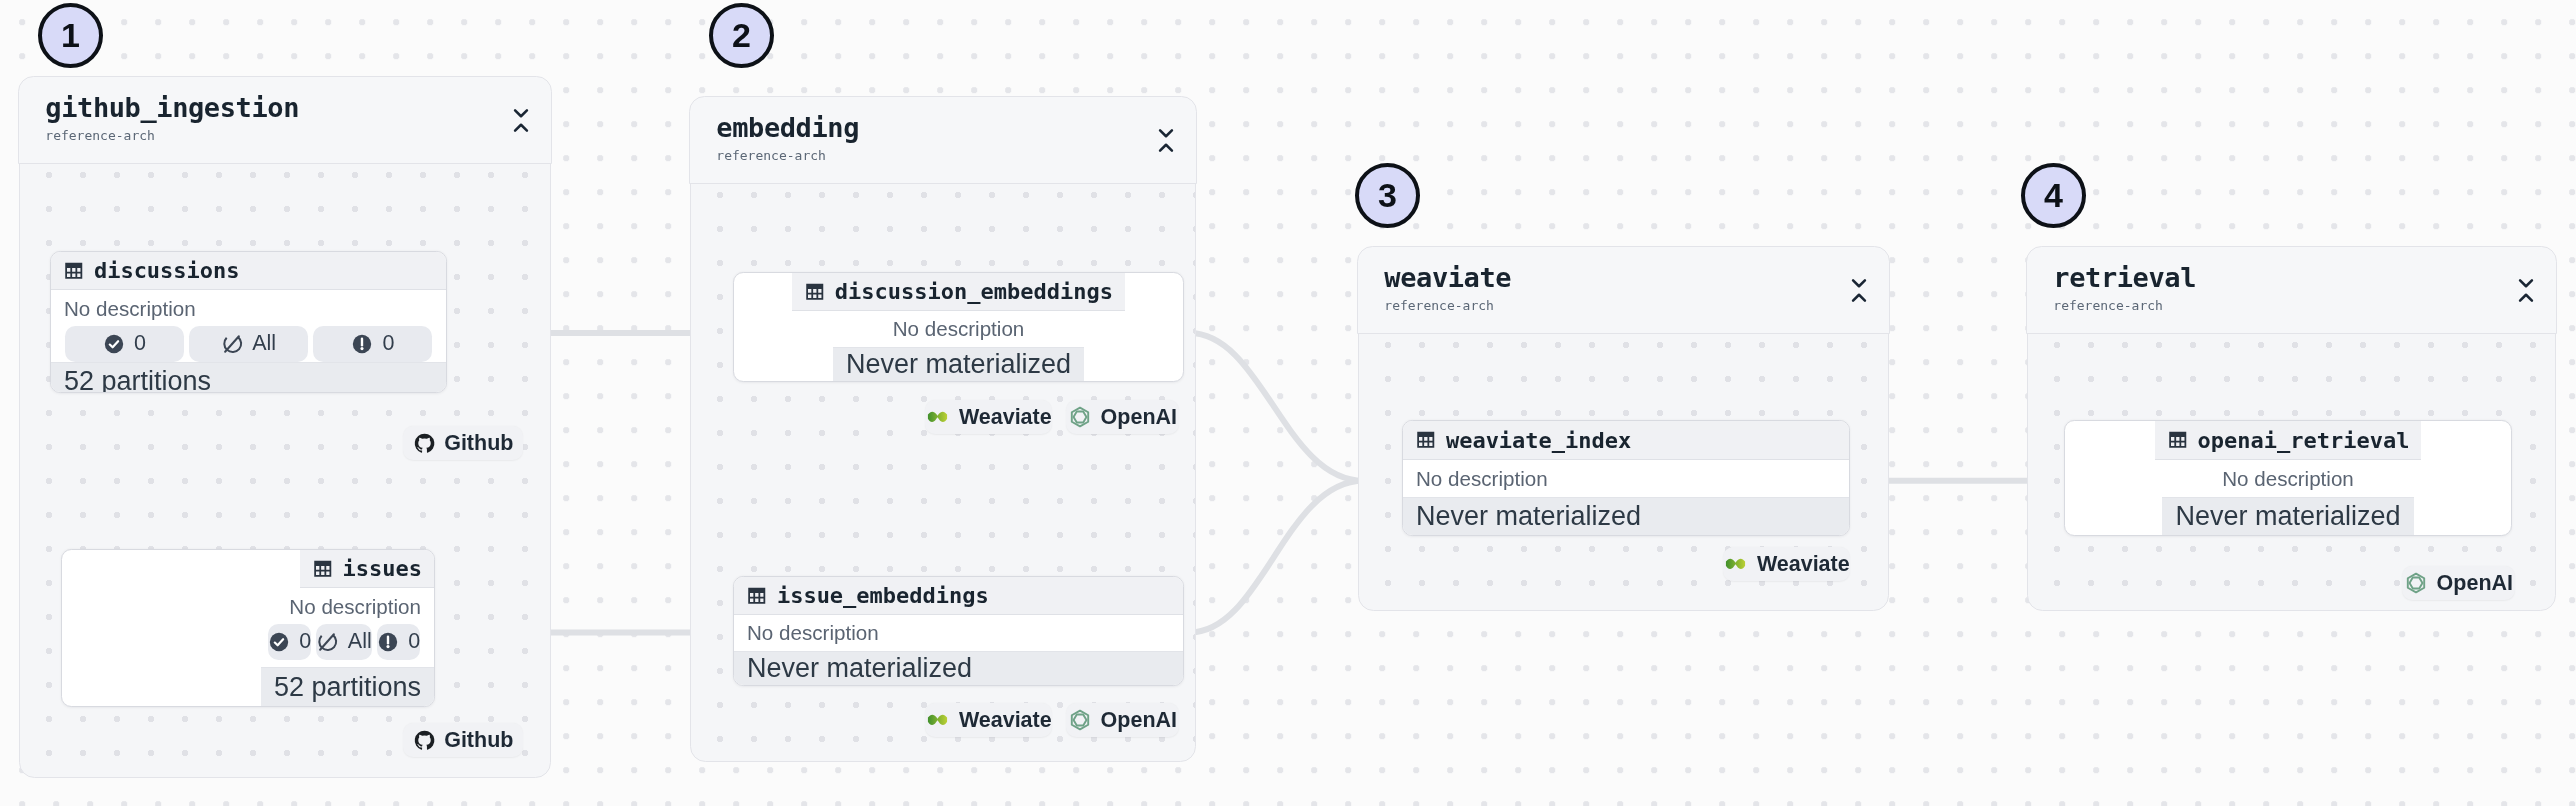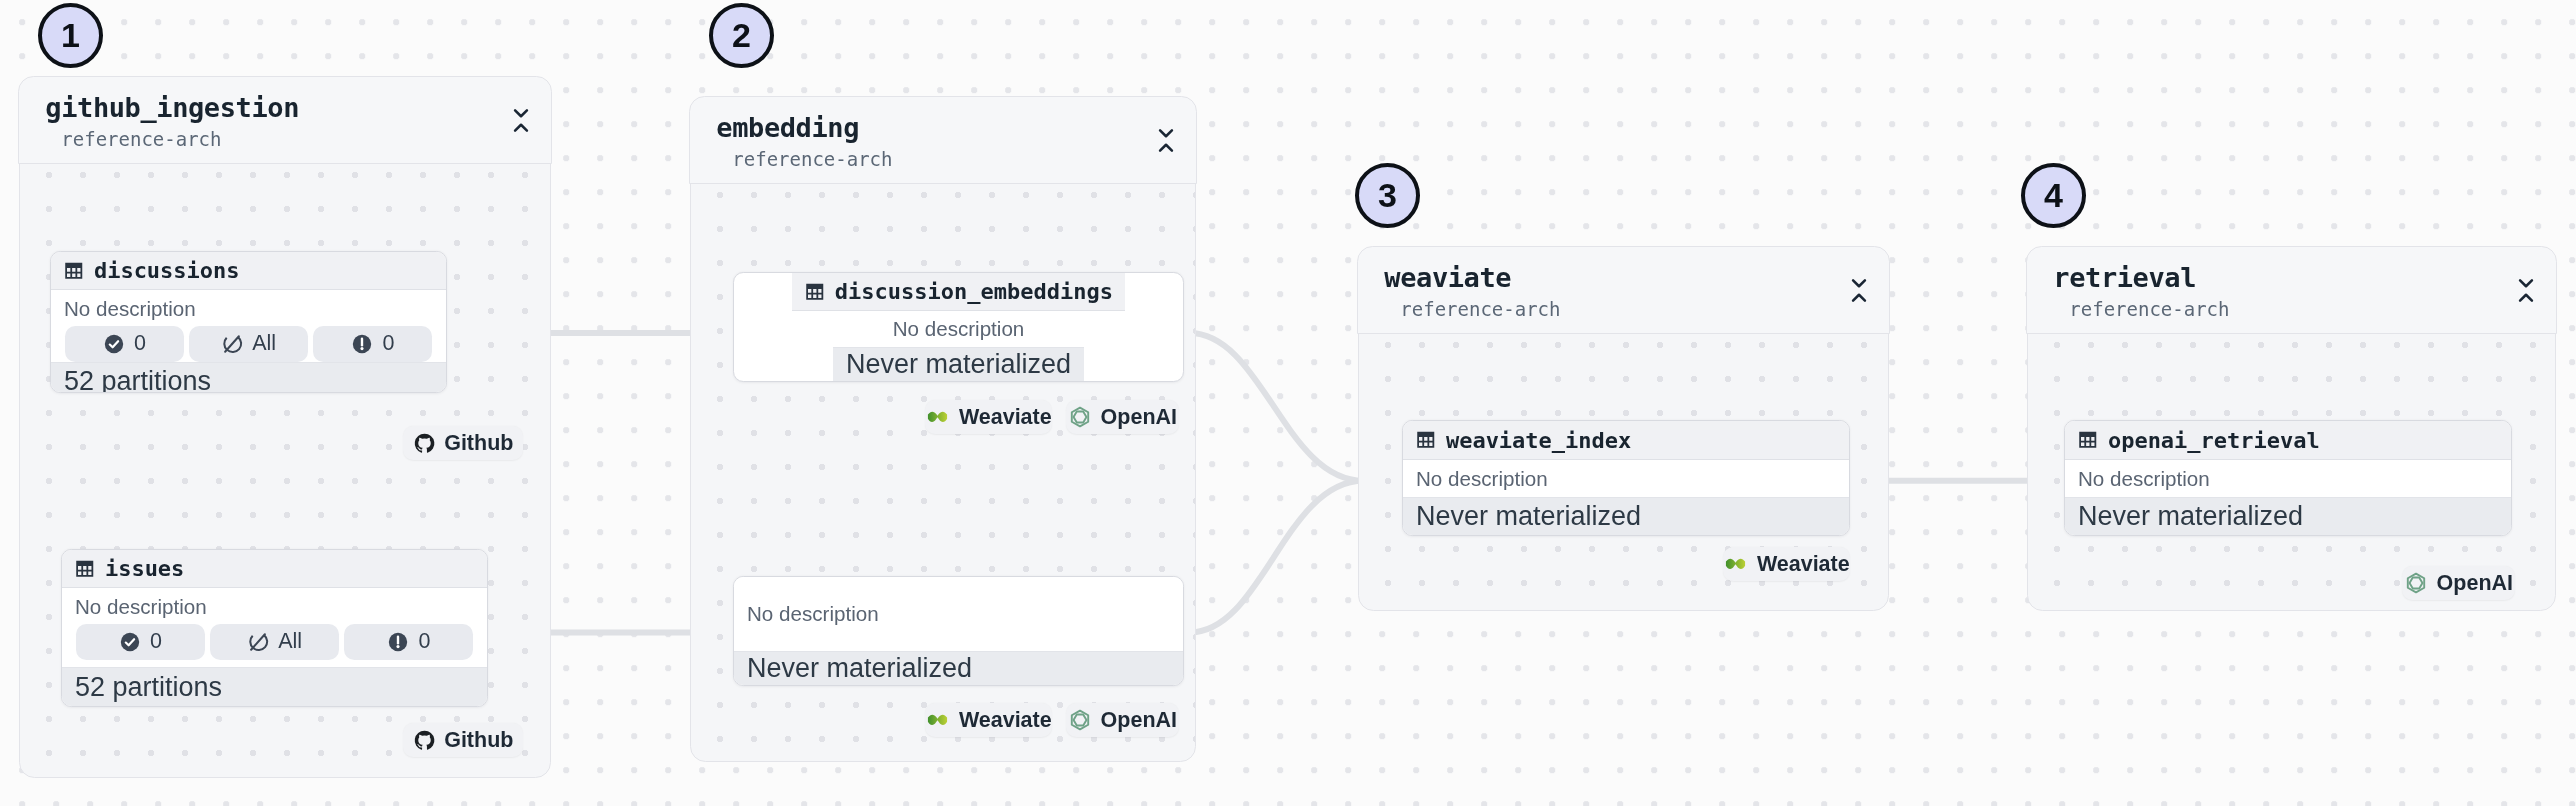--- a/index.html
+++ b/index.html
@@ -33,21 +33,21 @@
   }
   .group-title {
     position: absolute; left: 26px; top: 14.6px;
     font-family: "DejaVu Sans Mono", monospace;
     font-size: 27px; font-weight: bold; letter-spacing: -0.4px; color: #19242F;
     white-space: nowrap;
   }
   .group-subtitle {
     position: absolute; left: 26px; top: 51px;
     font-family: "DejaVu Sans Mono", monospace;
-    font-size: 19px; color: #5B6776; white-space: nowrap; margin-left: 16px;
+    font-size: 13px; color: #5B6776; white-space: nowrap;
   }
   .collapse-btn { position: absolute; right: 19px; top: 29px; width: 22px; height: 29px; cursor: pointer; }
 
   
   .asset-card {
     position: absolute; background: #FFFFFF;
     border: 1.3px solid #D8DAE0; border-radius: 10.3px;
     box-shadow: 0 0.9px 2.6px rgba(16,22,26,0.06);
     display: flex; flex-direction: column; overflow: hidden;
   }
@@ -165,21 +165,21 @@
     </div>
     <div class="asset-footer">52 partitions</div>
   </div>
   <div class="tag" style="left:383px; top:348px; width:120px;">
     <svg class="icon" width="23" height="23" viewBox="0 0 24 24">
         <path fill="#1B1F23" d="M12 1.8a10.2 10.2 0 0 0-3.22 19.88c.51.09.7-.22.7-.49v-1.9c-2.84.62-3.44-1.2-3.44-1.2-.46-1.18-1.13-1.49-1.13-1.49-.93-.63.07-.62.07-.62 1.02.07 1.56 1.05 1.56 1.05.91 1.56 2.39 1.11 2.97.85.09-.66.36-1.11.64-1.37-2.26-.26-4.64-1.13-4.64-5.04 0-1.11.4-2.02 1.05-2.74-.1-.26-.45-1.3.1-2.7 0 0 .86-.27 2.8 1.05a9.68 9.68 0 0 1 5.1 0c1.95-1.32 2.8-1.05 2.8-1.05.56 1.4.21 2.44.1 2.7.65.72 1.05 1.63 1.05 2.74 0 3.92-2.39 4.78-4.66 5.03.37.32.7.94.7 1.9v2.82c0 .27.18.59.7.49A10.2 10.2 0 0 0 12 1.8z"></path>
       </svg>
     <span>Github</span>
   </div>
 
-  <div class="asset-card" style="left:41px; top:471px; width:427px; height:158px;">
+  <div class="asset-card" style="left:41px; top:471px; width:374px; height:158px;align-items:flex-end;">
     <div class="asset-header">
       <svg class="icon" width="21.5" height="21.5" viewBox="0 0 24 24">
           <path d="M3.5 4h17v16h-17z" fill="none" stroke="#2A3440" stroke-width="2"></path>
           <path d="M3.5 4h17v5h-17z" fill="#2A3440"></path>
           <path d="M3.5 14h17 M9.2 9v11 M14.9 9v11" stroke="#2A3440" stroke-width="2"></path>
         </svg>
       <span>issues</span>
     </div>
     <div class="asset-desc" style="height:34px; margin-top:1.7px;">No description</div>
     <div class="checks-row">
@@ -252,20 +252,28 @@
   </div>
   <div class="tag" style="left:375px; top:302px; width:113px;">
     <svg class="icon" width="24" height="24" viewBox="0 0 24 24" fill="none" stroke="#6FA287" stroke-width="1.9" stroke-linejoin="round">
         <polygon points="12,2.6 20.2,7.3 20.2,16.7 12,21.4 3.8,16.7 3.8,7.3"></polygon>
         <polygon points="12,5.6 17.6,8.8 17.6,15.2 12,18.4 6.4,15.2 6.4,8.8" transform="rotate(30 12 12)"></polygon>
       </svg>
     <span>OpenAI</span>
   </div>
 
   <div class="asset-card" style="left:42px; top:478px; width:451px; height:110px;">
+    <div class="asset-header">
+      <svg class="icon" width="21.5" height="21.5" viewBox="0 0 24 24">
+          <path d="M3.5 4h17v16h-17z" fill="none" stroke="#2A3440" stroke-width="2"></path>
+          <path d="M3.5 4h17v5h-17z" fill="#2A3440"></path>
+          <path d="M3.5 14h17 M9.2 9v11 M14.9 9v11" stroke="#2A3440" stroke-width="2"></path>
+        </svg>
+      <span>issue_embeddings</span>
+    </div>
     <div class="asset-desc grow">No description</div>
     <div class="asset-status">Never materialized</div>
   </div>
   <div class="tag" style="left:234px; top:605px; width:127px;">
     <svg class="icon" width="25" height="25" viewBox="0 0 24 24">
         <path fill="url(#wg1)" d="M2.8 9.2 C5.4 5.4 8.6 5.6 11 8.8 L12 10.2 L13 8.8 C15.4 5.6 18.6 5.4 21.2 9.2 L21.2 13.2 C18.6 17.6 15.6 16.8 13.4 13.6 L12 11.8 L10.6 13.6 C8.4 16.8 5.4 17.6 2.8 13.2 Z"></path>
       </svg>
     <span>Weaviate</span>
   </div>
   <div class="tag" style="left:375px; top:605px; width:113px;">
@@ -310,21 +318,21 @@
 <div class="group" style="left:2027px; top:247px; width:529px; height:364px;">
   <div class="group-header">
     <div class="group-title">retrieval</div>
     <div class="group-subtitle">reference-arch</div>
     <svg class="collapse-btn" viewBox="0 0 26 34" fill="none" stroke="#1A2634" stroke-width="3" stroke-linecap="round" stroke-linejoin="round">
       <polyline points="6,5 13,12 20,5"></polyline>
         <polyline points="6,29 13,22 20,29"></polyline>
     </svg>
   </div>
 
-  <div class="asset-card" style="left:36px; top:172px; width:448px; height:116px;">
+  <div class="asset-card" style="left:36px; top:172px; width:448px; height:116px;align-items:center;">
     <div class="asset-header" style="height:39px;">
       <svg class="icon" width="21.5" height="21.5" viewBox="0 0 24 24">
           <path d="M3.5 4h17v16h-17z" fill="none" stroke="#2A3440" stroke-width="2"></path>
           <path d="M3.5 4h17v5h-17z" fill="#2A3440"></path>
           <path d="M3.5 14h17 M9.2 9v11 M14.9 9v11" stroke="#2A3440" stroke-width="2"></path>
         </svg>
       <span>openai_retrieval</span>
     </div>
     <div class="asset-desc grow">No description</div>
     <div class="asset-status" style="height:38px;">Never materialized</div>

